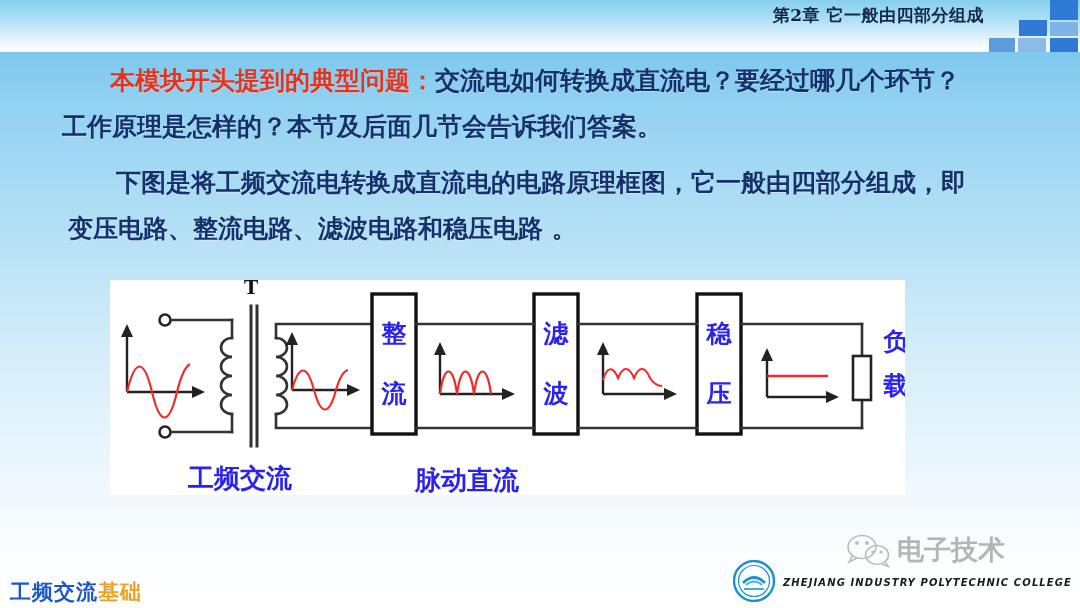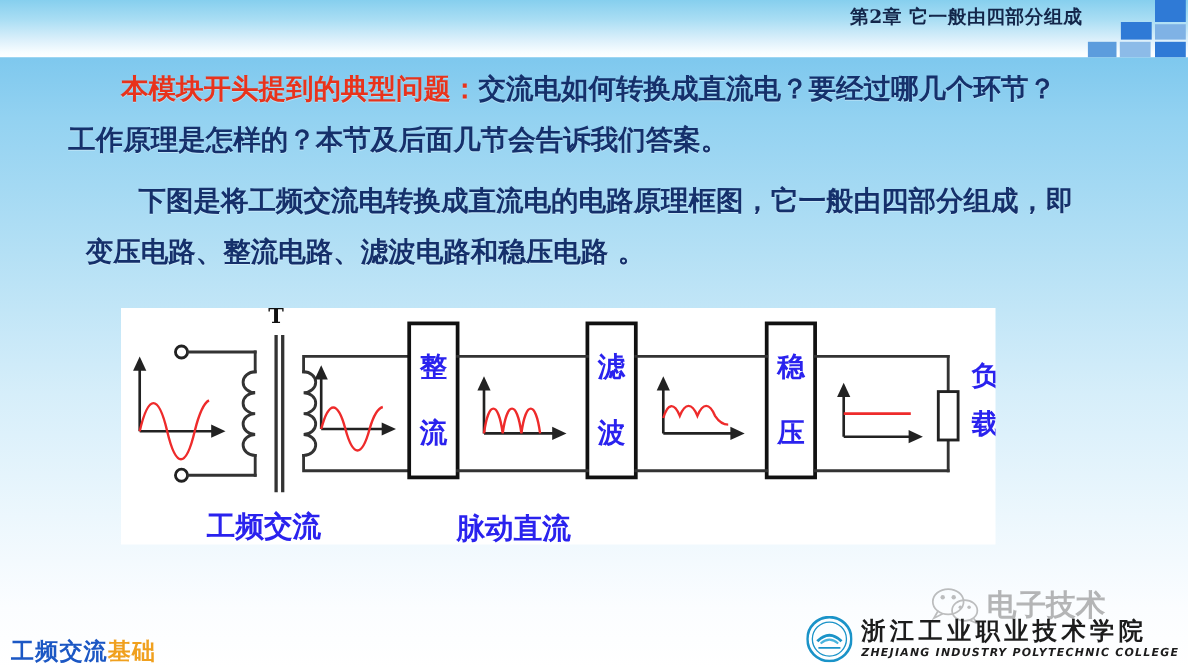--- a/index.html
+++ b/index.html
@@ -37,21 +37,21 @@
   
   .ptext{
     position:absolute;
     font-family:"DejaVu Serif","Liberation Serif",serif;
     font-size:25px;line-height:46px;font-weight:bold;
     color:#15306b;
     text-shadow:0 1px 0 rgba(255,255,255,.35);
   }
   #para1{left:62px;top:58px;width:900px;}
   #para1 .em{color:#e8331c;}
-  #para2{left:78px;top:160px;width:900px;}
+  #para2{left:68px;top:160px;width:900px;}
   .indent{display:inline-block;width:48px;}
 
   
   #diagram{
     position:absolute;left:110px;top:280px;width:795px;height:215px;
     background:#ffffff;
   }
   #diagram svg{display:block;}
 
   
@@ -250,18 +250,17 @@
 
   <div id="school">
     <svg width="42" height="42" viewBox="0 0 42 42">
       <circle cx="21" cy="21" r="20" fill="none" stroke="#1a93c8" stroke-width="2.4"></circle>
       <circle cx="21" cy="21" r="15.5" fill="none" stroke="#1a93c8" stroke-width="1.2"></circle>
       <path d="M10,23 q11,-11 22,0" fill="none" stroke="#1a93c8" stroke-width="2.6"></path>
       <path d="M13,25 q8,-7 16,0" fill="none" stroke="#49b4dd" stroke-width="1.8"></path>
       <path d="M11,29 h20" stroke="#1a93c8" stroke-width="1.6"></path>
     </svg>
     <div id="school-names">
-      <div id="school-cn">浙江工业职业技术学院</div>
       <div id="school-en">ZHEJIANG INDUSTRY POLYTECHNIC COLLEGE</div>
     </div>
   </div>
 
 </div>
 
 </body></html>

